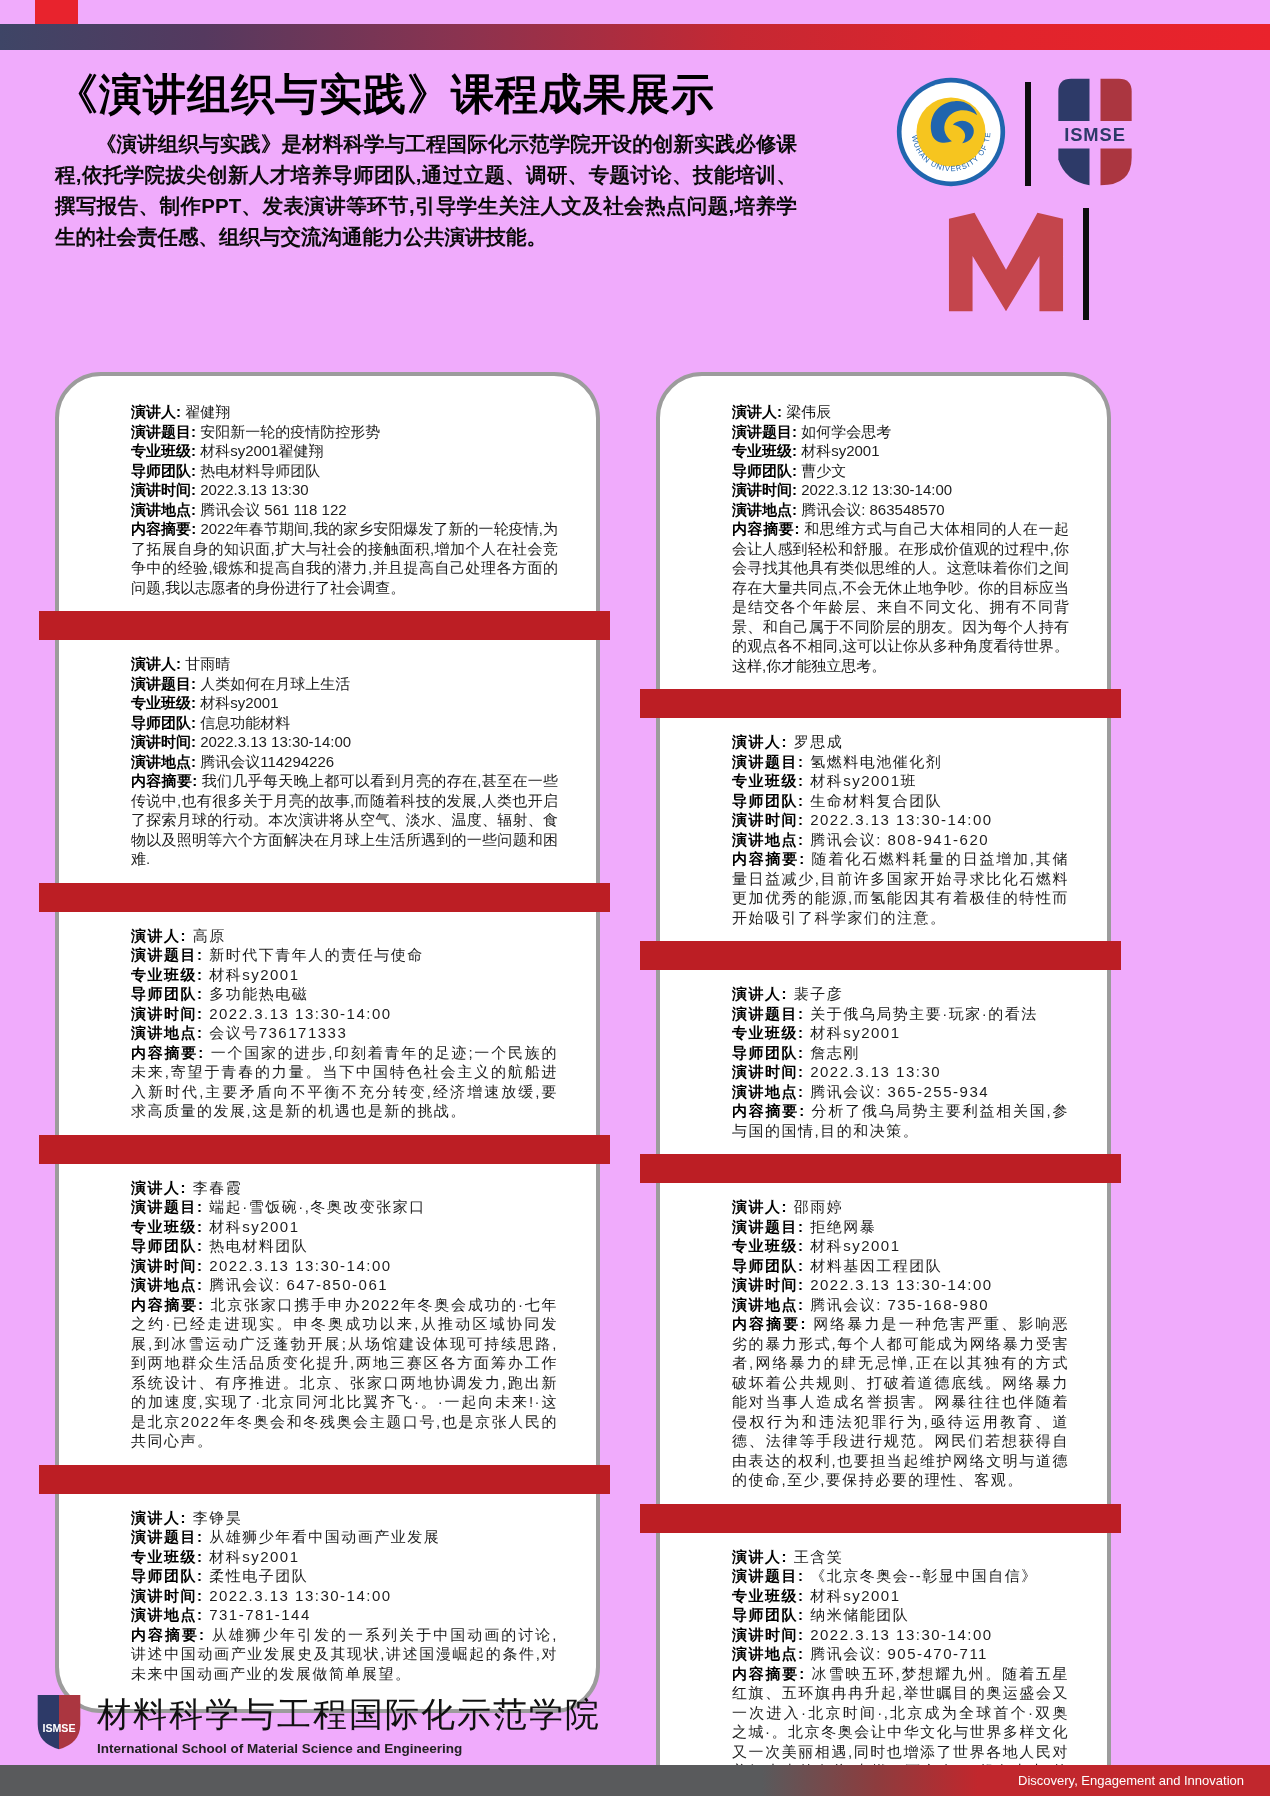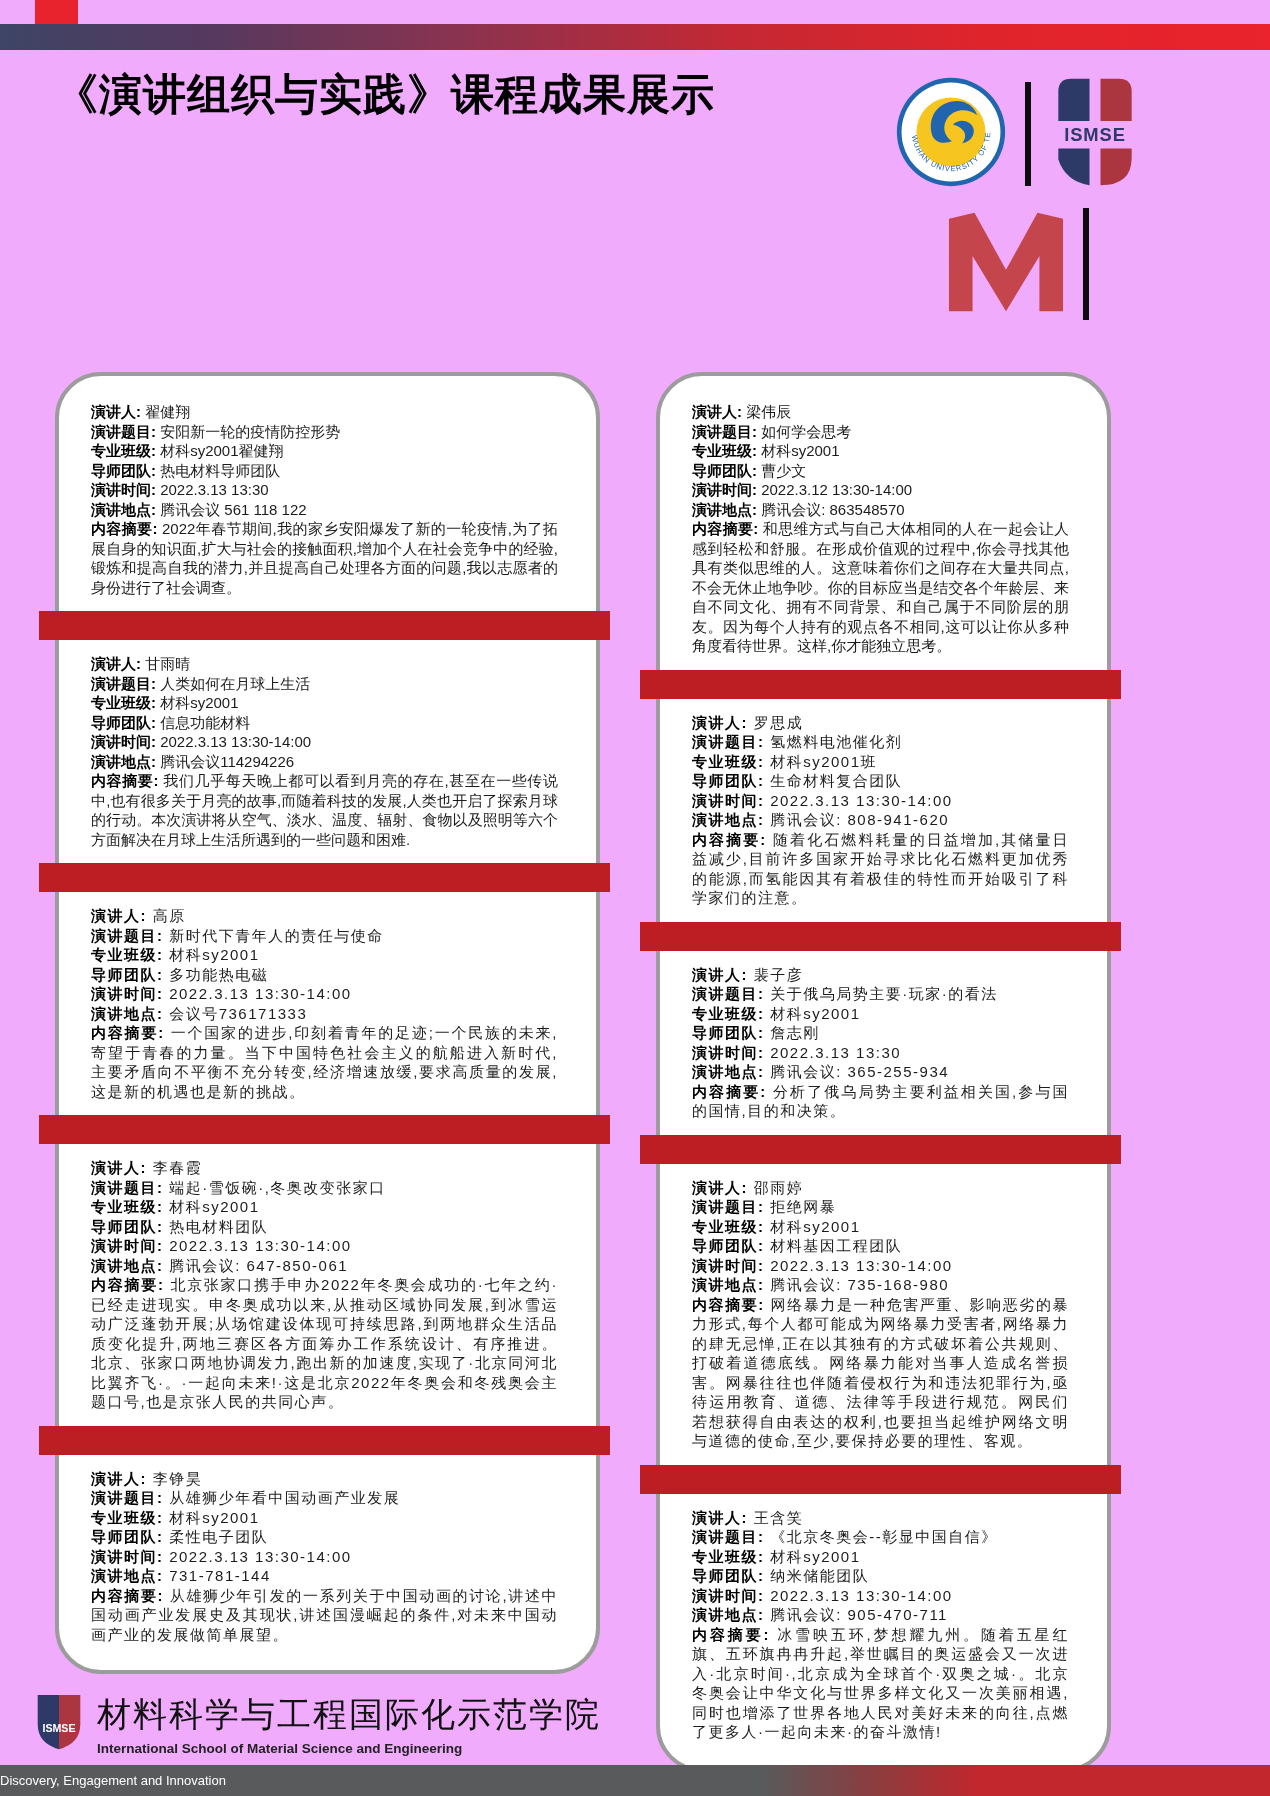--- a/index.html
+++ b/index.html
@@ -20,50 +20,51 @@
   .vbar{width:6px;height:104px;background:#0d0d0d;}
   .vbar.tall{height:112px;}
   .wt-block{display:flex;flex-direction:column;align-items:center;}
   .wt-material{font-size:20px;font-weight:900;color:#c9252c;letter-spacing:2px;margin-top:2px;}
   .wt-advantage{font-size:13px;font-weight:700;color:#2b3a6b;letter-spacing:6px;margin-top:2px;}
   
   .columns{display:flex;gap:56px;margin:52px 0 0 55px;align-items:flex-start;}
   .col{border:4px solid #9c9c9c;border-radius:46px;background:#fff;padding:26px 38px 26px 32px;box-sizing:border-box;}
   .col-left{width:545px;}
   .col-right{width:455px;}
-  .card{font-size:15px;line-height:1.3;}
+  .card{font-size:15px;line-height:1.3;margin-left:40px;}
   .card.spread{letter-spacing:1.5px;}
   .row{margin:0;}
   .lbl{font-weight:bold;color:#000;}
   .val{color:#1c1c1c;}
   .summary{text-align:justify;color:#1c1c1c;}
   .divider{height:29px;background:#bc1e24;margin:14px -52px;}
   
   .footer{position:absolute;left:0;bottom:0;width:100%;}
   .school-line{display:flex;align-items:center;gap:12px;margin:0 0 8px 33px;}
   .school-names{display:flex;flex-direction:column;}
   .school-cn{font-size:34px;font-weight:400;letter-spacing:2px;color:#111;}
   .school-en{font-size:13.5px;font-weight:700;color:#222;margin-top:3px;}
   .bottom-bar{height:31px;width:100%;
      background:linear-gradient(90deg,#595a5c 0%,#595a5c 60%,#8d3c3e 69%,#c1272d 77%,#c1272d 100%);
-     display:flex;align-items:center;justify-content:flex-start;}
+     display:flex;align-items:center;justify-content:flex-end;}
   .bottom-bar span{color:#fff;font-size:13px;padding-right:26px;font-weight:400;}
   svg text{font-family:"Liberation Sans","DejaVu Sans",sans-serif;}
 </style>
 </head>
 <body>
 
 <div class="page">
 
   <div class="corner-red"></div>
   <div class="top-bar"></div>
 
   <header class="header">
     <div class="header-text">
       <h1 class="title">《演讲组织与实践》课程成果展示</h1>
+      <p class="intro">《演讲组织与实践》是材料科学与工程国际化示范学院开设的创新实践必修课程,依托学院拔尖创新人才培养导师团队,通过立题、调研、专题讨论、技能培训、撰写报告、制作PPT、发表演讲等环节,引导学生关注人文及社会热点问题,培养学生的社会责任感、组织与交流沟通能力公共演讲技能。</p>
     </div>
 
     <div class="logo-panel">
       <div class="logo-row">
         <span>
           <svg width="112" height="112" viewBox="0 0 120 120">
             <circle cx="60" cy="60" r="58" fill="#2065ae"></circle>
             <circle cx="60" cy="60" r="53" fill="#ffffff"></circle>
             <circle cx="60" cy="60" r="37" fill="#f6c51f"></circle>
             <path d="M40 64 C34 44 46 28 64 27 C76 26 85 33 88 42 C78 34 64 35 57 44 C50 53 52 64 61 70 C53 73 44 72 40 64 Z" fill="#2065ae"></path>

